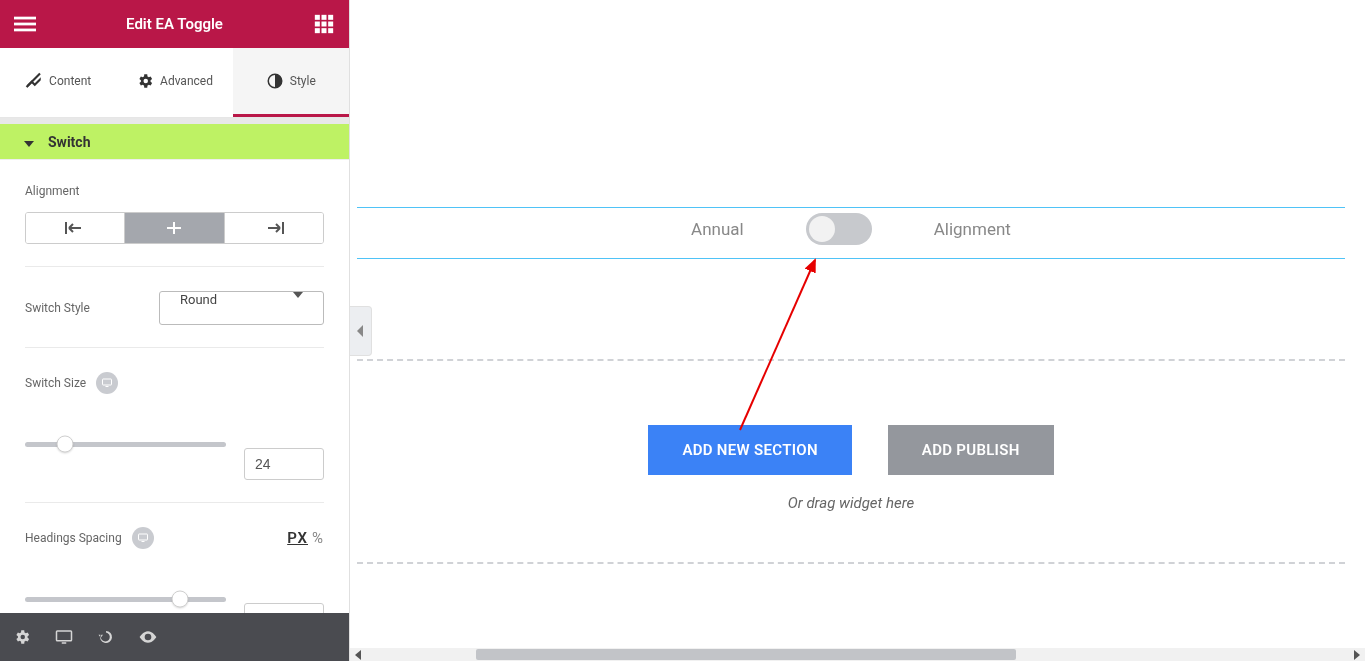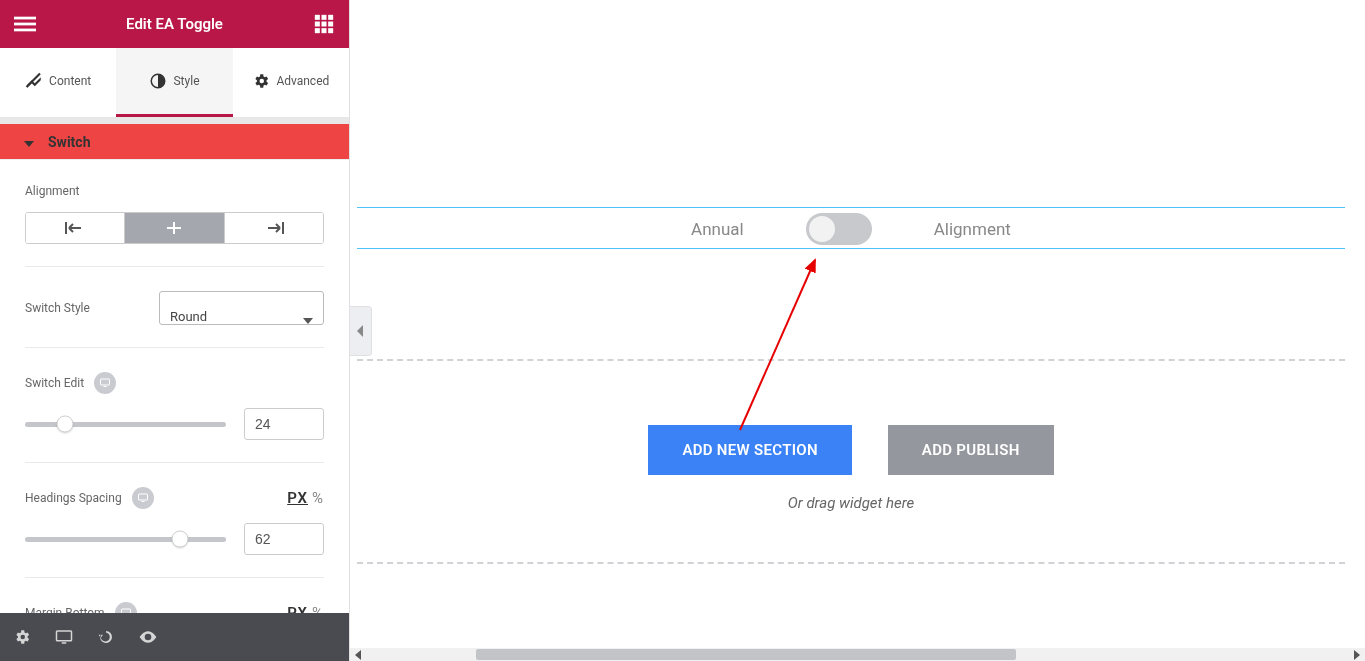--- a/index.html
+++ b/index.html
@@ -31,21 +31,21 @@
   .panel-tabs .tab {
     flex: 1; display: flex; flex-direction: row; align-items: center; justify-content: center;
     font-size: 12px; color: #555; cursor: pointer; gap: 6px; border-bottom: 3px solid transparent;
   }
   .panel-tabs .tab.active {
     background: #f5f5f5; border-bottom: 3px solid #b91748;
   }
   .panel-tabs .tab .tab-icon { width: 18px; height: 18px; fill: #333; }
 
   .panel-section-row {
-    height: 42px; background: #ef4444; display: flex; align-items: center;
+    height: 42px; background: #bef264; display: flex; align-items: center;
     padding: 0 24px; font-size: 14px; font-weight: 700; color: #333; gap: 14px;
     border-top: 6px solid #e8e8e8; border-bottom: 1px solid #eee; cursor: pointer;
   }
   .panel-section-row .caret svg { fill: #333; }
 
   .panel-body { flex: 1; overflow-y: auto; padding: 0 25px 20px 25px; }
   .control { padding: 24px 0 22px 0; border-bottom: 1px solid #eaeaea; }
   .control:last-child { border-bottom: none; }
   .control-label-row { display: flex; align-items: center; justify-content: space-between; margin-bottom: 14px; }
   .control-label { font-size: 12px; color: #666; display: flex; align-items: center; gap: 10px; }
@@ -66,37 +66,37 @@
   }
   .align-btn:last-child { border-right: none; }
   .align-btn.selected { background: #a4a7ad; }
   .align-btn svg { fill: #555; }
   .align-btn.selected svg { fill: #fff; }
 
   
   .select-row { display: flex; align-items: center; justify-content: space-between; }
   .select-box {
     width: 165px; height: 34px; border: 1px solid #bbb; border-radius: 3px;
-    display: flex; align-items: flex-end; justify-content: space-between;
-    padding: 0 10px; font-size: 13px; color: #444; cursor: pointer; background: #fff;
+    display: flex; align-items: flex-start; justify-content: space-between;
+    padding: 0 20px; font-size: 13px; color: #444; cursor: pointer; background: #fff;
   }
 
   
   .slider-row { display: flex; align-items: center; gap: 18px; }
   .slider-track {
     flex: 1; height: 5px; background: #c4c6cb; border-radius: 3px; position: relative; cursor: pointer;
   }
   .slider-thumb {
     position: absolute; top: 50%; width: 17px; height: 17px; border-radius: 50%;
     background: #fff; border: 1px solid #cfcfcf; transform: translate(-50%, -50%);
     box-shadow: 0 1px 2px rgba(0,0,0,.15);
   }
   .num-input {
     width: 80px; height: 32px; border: 1px solid #ccc; border-radius: 3px;
-    font-size: 14px; color: #555; padding: 0 10px; text-align: left;
+    font-size: 14px; color: #555; padding: 0 10px; text-align: left; margin-top: 40px;
   }
 
   
   .panel-footer {
     height: 48px; background: #4a4b50; color: #ddd;
     display: flex; align-items: center; padding: 0 12px; gap: 22px;
   }
   .footer-icon { width: 20px; height: 20px; display: flex; align-items: center; justify-content: center; cursor: pointer; }
   .footer-icon svg { fill: #d5d5d5; }
   .footer-spacer { flex: 1; }
@@ -113,21 +113,21 @@
   }
   .publish-drop svg { fill: #fff; }
 
   
   .canvas {
     position: absolute; left: 350px; top: 0; right: 0; bottom: 13px;
     background: #fff;
   }
 
   .section-outline {
-    position: absolute; left: 7px; right: 20px; top: 207px; height: 42px;
+    position: absolute; left: 7px; right: 20px; top: 207px; height: 52px;
     border-top: 1px solid #4fc3f7; border-bottom: 1px solid #4fc3f7;
   }
   .toggle-row {
     position: absolute; top: 0; left: 0; right: 0; height: 42px;
     display: flex; align-items: center; justify-content: center; gap: 62px;
   }
   .toggle-label { font-size: 17px; color: #888; }
   .toggle-pill {
     width: 66px; height: 32px; border-radius: 16px; background: #c7c9cd; position: relative; cursor: pointer;
   }
@@ -209,32 +209,32 @@
   </div>
 
   <div class="panel-tabs">
     <div class="tab">
       <svg class="tab-icon" viewBox="0 0 24 24">
           <path d="M3 17l6-6 4 4 8-8v4l-8 8-4-4-6 6z"></path>
           <path d="M3 21l18-18-2-2L1 19z"></path>
         </svg>
       <span>Content</span>
     </div>
+    <div class="tab">
+      <svg class="tab-icon" viewBox="0 0 24 24">
+          <path d="M19.4 13a7.5 7.5 0 0 0 0-2l2.1-1.6-2-3.4-2.5 1a7.5 7.5 0 0 0-1.7-1L15 3h-4l-.3 2.9a7.5 7.5 0 0 0-1.7 1l-2.5-1-2 3.4L6.6 11a7.5 7.5 0 0 0 0 2l-2.1 1.6 2 3.4 2.5-1a7.5 7.5 0 0 0 1.7 1L11 21h4l.3-2.9a7.5 7.5 0 0 0 1.7-1l2.5 1 2-3.4zM13 15a3 3 0 1 1 0-6 3 3 0 0 1 0 6z"></path>
+        </svg>
+      <span>Advanced</span>
+    </div>
     <div class="tab active">
       <svg class="tab-icon" viewBox="0 0 24 24">
           <circle cx="12" cy="12" r="9" fill="none" stroke="#333" stroke-width="2"></circle>
           <path d="M12 3a9 9 0 0 1 0 18z"></path>
         </svg>
       <span>Style</span>
-    </div>
-    <div class="tab">
-      <svg class="tab-icon" viewBox="0 0 24 24">
-          <path d="M19.4 13a7.5 7.5 0 0 0 0-2l2.1-1.6-2-3.4-2.5 1a7.5 7.5 0 0 0-1.7-1L15 3h-4l-.3 2.9a7.5 7.5 0 0 0-1.7 1l-2.5-1-2 3.4L6.6 11a7.5 7.5 0 0 0 0 2l-2.1 1.6 2 3.4 2.5-1a7.5 7.5 0 0 0 1.7 1L11 21h4l.3-2.9a7.5 7.5 0 0 0 1.7-1l2.5 1 2-3.4zM13 15a3 3 0 1 1 0-6 3 3 0 0 1 0 6z"></path>
-        </svg>
-      <span>Advanced</span>
     </div>
   </div>
 
   <div class="panel-section-row">
     <span class="caret">
       <svg viewBox="0 0 10 6" width="10" height="6">
           <path d="M0 0l5 6 5-6z"></path>
         </svg>
     </span>
     <span>Switch</span>
@@ -277,21 +277,21 @@
           <svg viewBox="0 0 10 6" width="10" height="6">
               <path d="M0 0l5 6 5-6z" fill="#555"></path>
             </svg>
         </div>
       </div>
     </div>
 
     <div class="control">
       <div class="control-label-row">
         <div class="control-label">
-          <span>Switch Edit</span>
+          <span>Switch Size</span>
           <span class="responsive-badge">
             <svg viewBox="0 0 24 24">
                 <rect x="3" y="4" width="18" height="12" rx="1" fill="none" stroke="#fff" stroke-width="2"></rect>
                 <rect x="9" y="18" width="6" height="2"></rect>
               </svg>
           </span>
         </div>
       </div>
       <div class="slider-row">
         <div class="slider-track">

